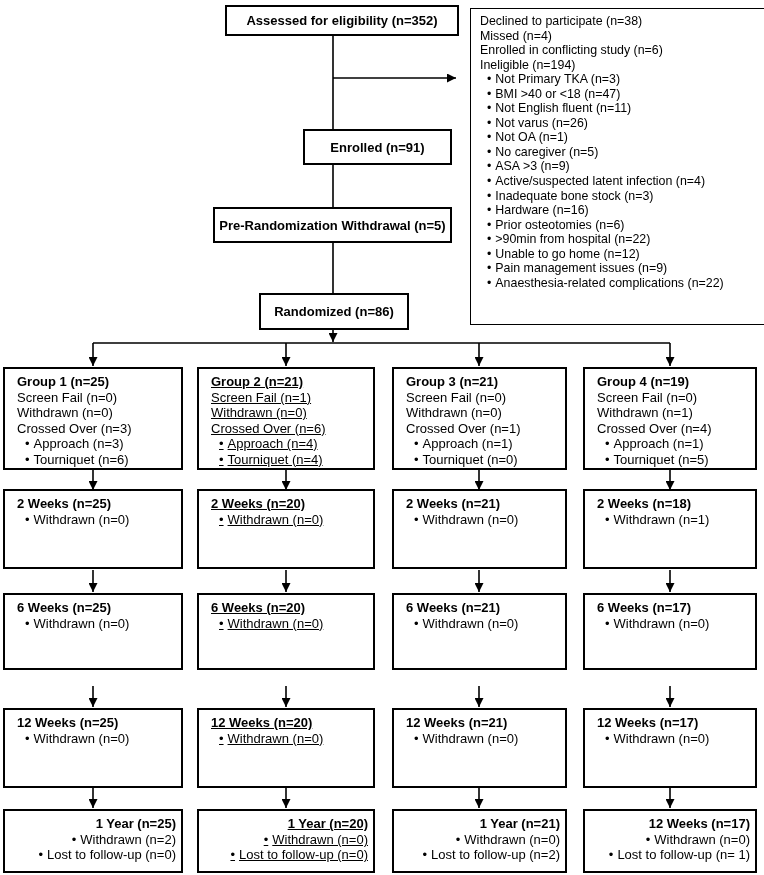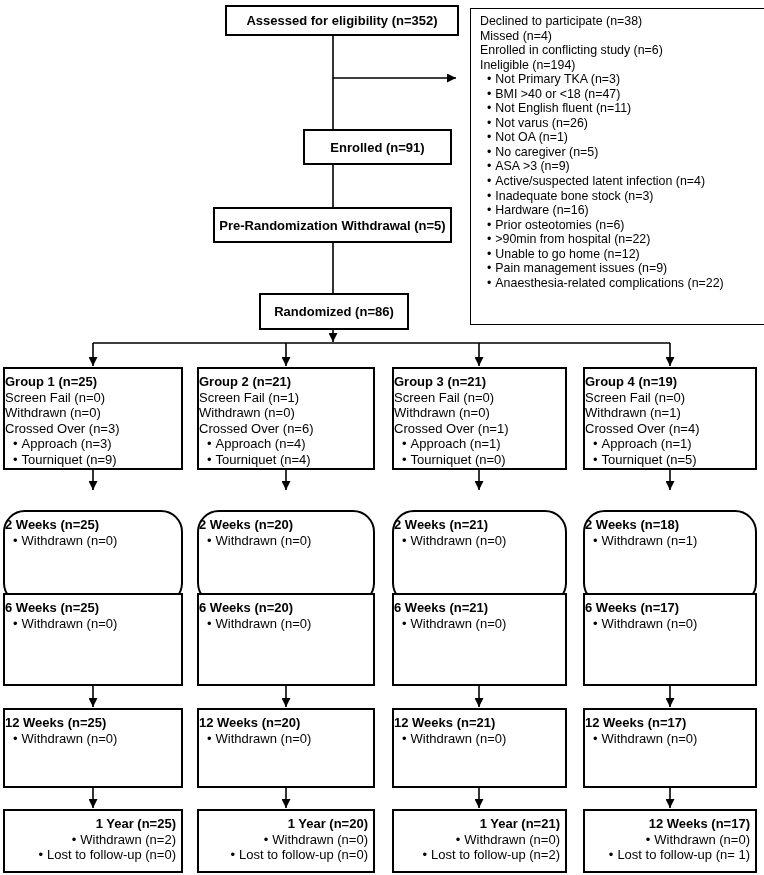--- a/index.html
+++ b/index.html
@@ -8,46 +8,46 @@
   .canvas { position:relative; width:764px; height:875px; background:#fff; overflow:hidden; }
   svg.wires { position:absolute; left:0; top:0; width:764px; height:875px; }
 
   .fbox { position:absolute; background:#fff; border:2px solid #000; font-size:13px; }
 
   
   .cbox { display:flex; align-items:center; justify-content:center; text-align:center;
           font-weight:bold; white-space:nowrap; }
 
   
-  .lbox { padding:5px 5px 3px 0; line-height:15.5px; }
+  .lbox { padding:5px 5px 3px 12px; line-height:15.5px; }
   .lbox .title { font-weight:bold; }
   .line { }
   .bl { padding-left:8px; }
   .dot { margin-right:4px; }
 
   
   .b-assessed { left:225px; top:5px;  width:234px; height:31px; }
   .b-enrolled { left:259px; top:129px; width:149px; height:36px;margin-left:44px; }
   .b-prerand  { left:213px; top:207px; width:239px; height:36px; }
   .b-rand     { left:259px; top:293px; width:150px; height:37px; }
 
   
   .excl { left:458px; top:8px; width:302px; height:317px; border-width:1.5px;
           padding:5px 5px 3px 9px; font-size:12.4px; line-height:14.55px;margin-left:12px; }
   .excl .bl { padding-left:7px; }
 
   
   .c0 { left:3px;   width:180px; }
-  .c1 { left:197px; width:178px; }
+  .c1 { left:197px; width:178px;text-decoration:underline; }
   .c2 { left:392px; width:175px; }
   .c3 { left:583px; width:174px; }
   
   .r0 { top:367px; height:103px; }
-  .r1 { top:510px; height:95px;border-radius:22px; }
-  .r2 { top:593px; height:93px; }
+  .r1 { top:489px; height:80px; }
+  .r2 { top:593px; height:77px; }
   .r3 { top:708px; height:80px; }
   .r4 { top:809px; height:64px;text-align:right; }
 
   line, path.plain { stroke:#000; stroke-width:1.6; fill:none; }
 </style>
 </head>
 <body>
 
 <div class="canvas">
 
@@ -126,21 +126,21 @@
 
   <div class="fbox lbox c0 r0">
     <div class="title">Group 1 (n=25)</div>
     <div>
         <div class="line">Screen Fail (n=0)</div>
         <div class="line">Withdrawn (n=0)</div>
         <div class="line">Crossed Over (n=3)</div>
       </div>
     <div>
         <div class="line bl"><span class="dot">•</span><span>Approach (n=3)</span></div>
-        <div class="line bl"><span class="dot">•</span><span>Tourniquet (n=9)</span></div>
+        <div class="line bl"><span class="dot">•</span><span>Tourniquet (n=6)</span></div>
       </div>
   </div>
   <div class="fbox lbox c0 r1">
     <div class="title">2 Weeks (n=25)</div>
     <div>
         <div class="line bl"><span class="dot">•</span><span>Withdrawn (n=0)</span></div>
       </div>
   </div>
   <div class="fbox lbox c0 r2">
     <div class="title">6 Weeks (n=25)</div>

